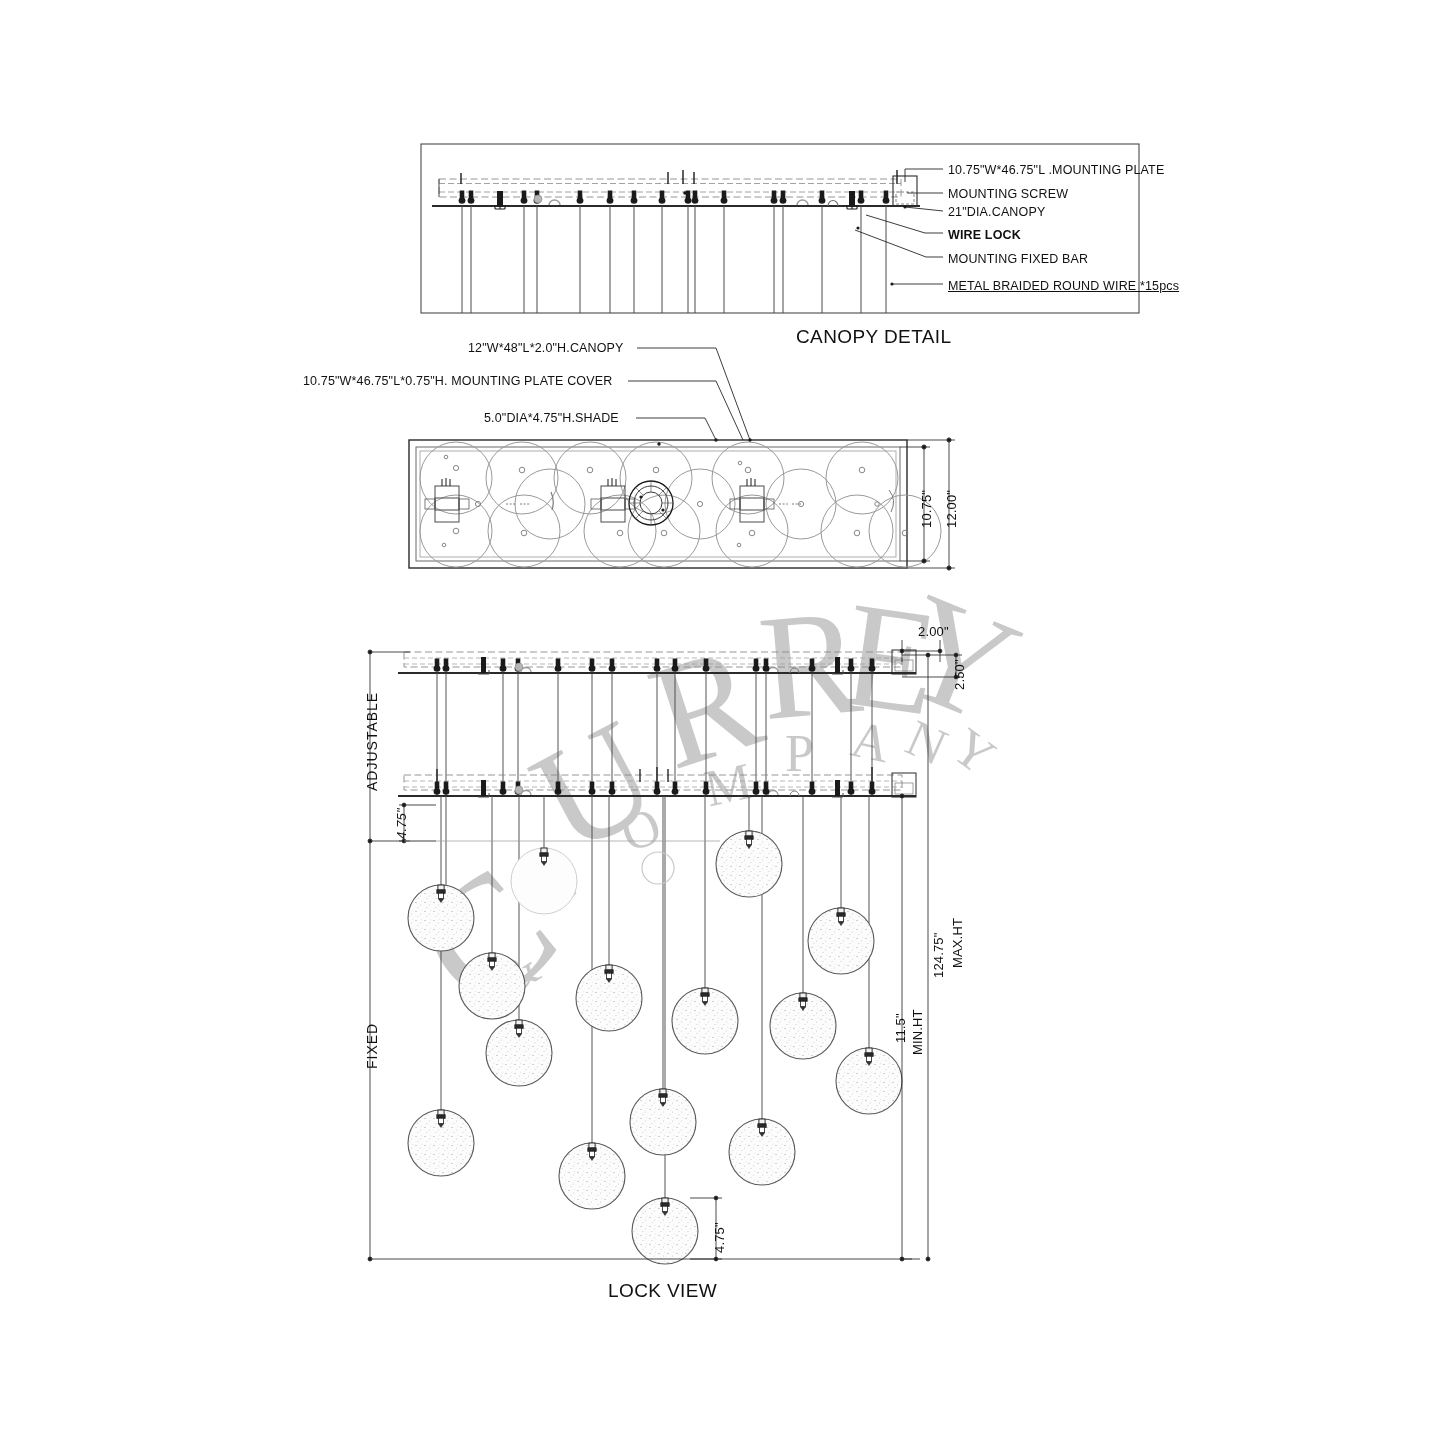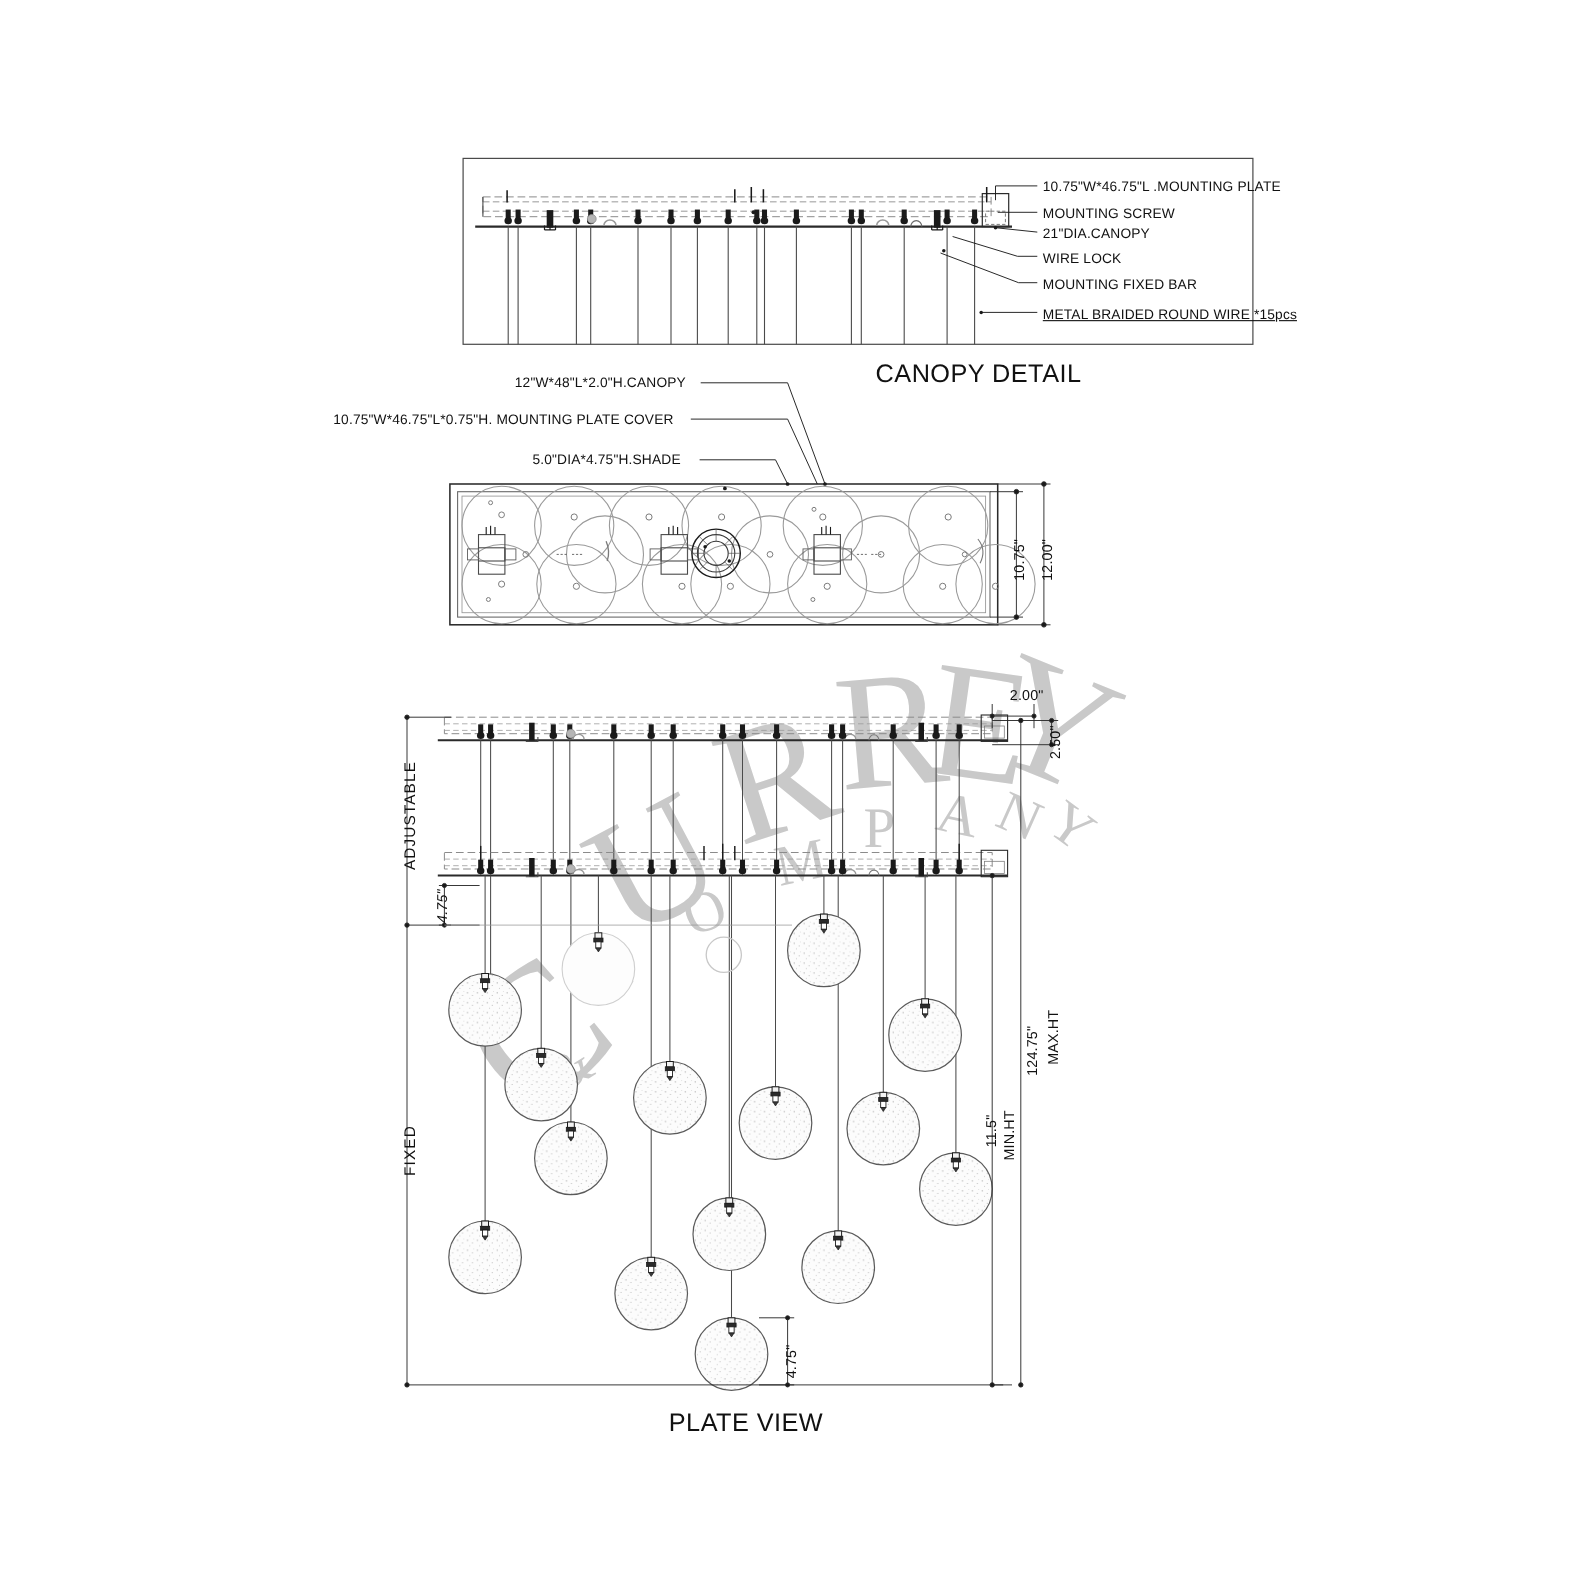--- a/index.html
+++ b/index.html
@@ -30,21 +30,21 @@
   }
   .lbl {
     position: absolute;
     font-family: "Liberation Sans", sans-serif;
     font-size: 12.5px;
     color: #111111;
     white-space: nowrap;
     letter-spacing: 0.15px;
   }
   .lbl.big {
-    font-size: 23px;
+    font-size: 19px;
     letter-spacing: 0.4px;
   }
   .lbl.rot90 {
     transform: rotate(-90deg);
     transform-origin: left top;
   }
   .lbl.dim {
     font-size: 13px;
   }
   .wm {
@@ -552,21 +552,21 @@
         <line x1="716" y1="1198" x2="716" y2="1259"></line>
         <circle cx="716" cy="1198" r="1.9" fill="#1a1a1a"></circle>
         <circle cx="716" cy="1259" r="1.9" fill="#1a1a1a"></circle>
       </g>
     </g>
   </svg>
 
   <div class="lbl" style="left:948px; top:163px;">10.75"W*46.75"L .MOUNTING PLATE</div>
   <div class="lbl" style="left:948px; top:187px;">MOUNTING SCREW</div>
   <div class="lbl" style="left:948px; top:205px;">21"DIA.CANOPY</div>
-  <div class="lbl" style="left:948px; top:228px;">WIRE LOCK</div>
+  <div class="lbl" style="left:948px; top:228px;font-weight:bold;">WIRE LOCK</div>
   <div class="lbl" style="left:948px; top:252px;">MOUNTING  FIXED BAR</div>
   <div class="lbl" style="left:948px; top:279px;text-decoration:underline;">METAL BRAIDED ROUND WIRE *15pcs</div>
 
   <div class="lbl big" style="left:796px; top:326px;">CANOPY DETAIL</div>
 
   <div class="lbl" style="left:468px; top:341px;">12"W*48"L*2.0"H.CANOPY</div>
   <div class="lbl" style="left:303px; top:374px;">10.75"W*46.75"L*0.75"H. MOUNTING PLATE  COVER</div>
   <div class="lbl" style="left:484px; top:411px;">5.0"DIA*4.75"H.SHADE</div>
 
   <div class="lbl dim rot90" style="left:919px; top:528px;">10.75"</div>
@@ -578,15 +578,15 @@
   <div class="lbl dim rot90" style="left:712px; top:1253px;">4.75"</div>
 
   <div class="lbl dim rot90" style="left:893px; top:1043px;">11.5"</div>
   <div class="lbl dim rot90" style="left:910px; top:1055px;">MIN.HT</div>
   <div class="lbl dim rot90" style="left:931px; top:978px;">124.75"</div>
   <div class="lbl dim rot90" style="left:950px; top:968px;">MAX.HT</div>
 
   <div class="lbl rot90" style="left:364px; top:791px; font-size:14px; letter-spacing:1px;">ADJUSTABLE</div>
   <div class="lbl rot90" style="left:364px; top:1069px; font-size:14px; letter-spacing:1px;">FIXED</div>
 
-  <div class="lbl big" style="left:608px; top:1280px;">PLATE VIEW</div>
+  <div class="lbl big" style="left:608px; top:1280px;">LOCK VIEW</div>
 
 </div>
 
 </body></html>

